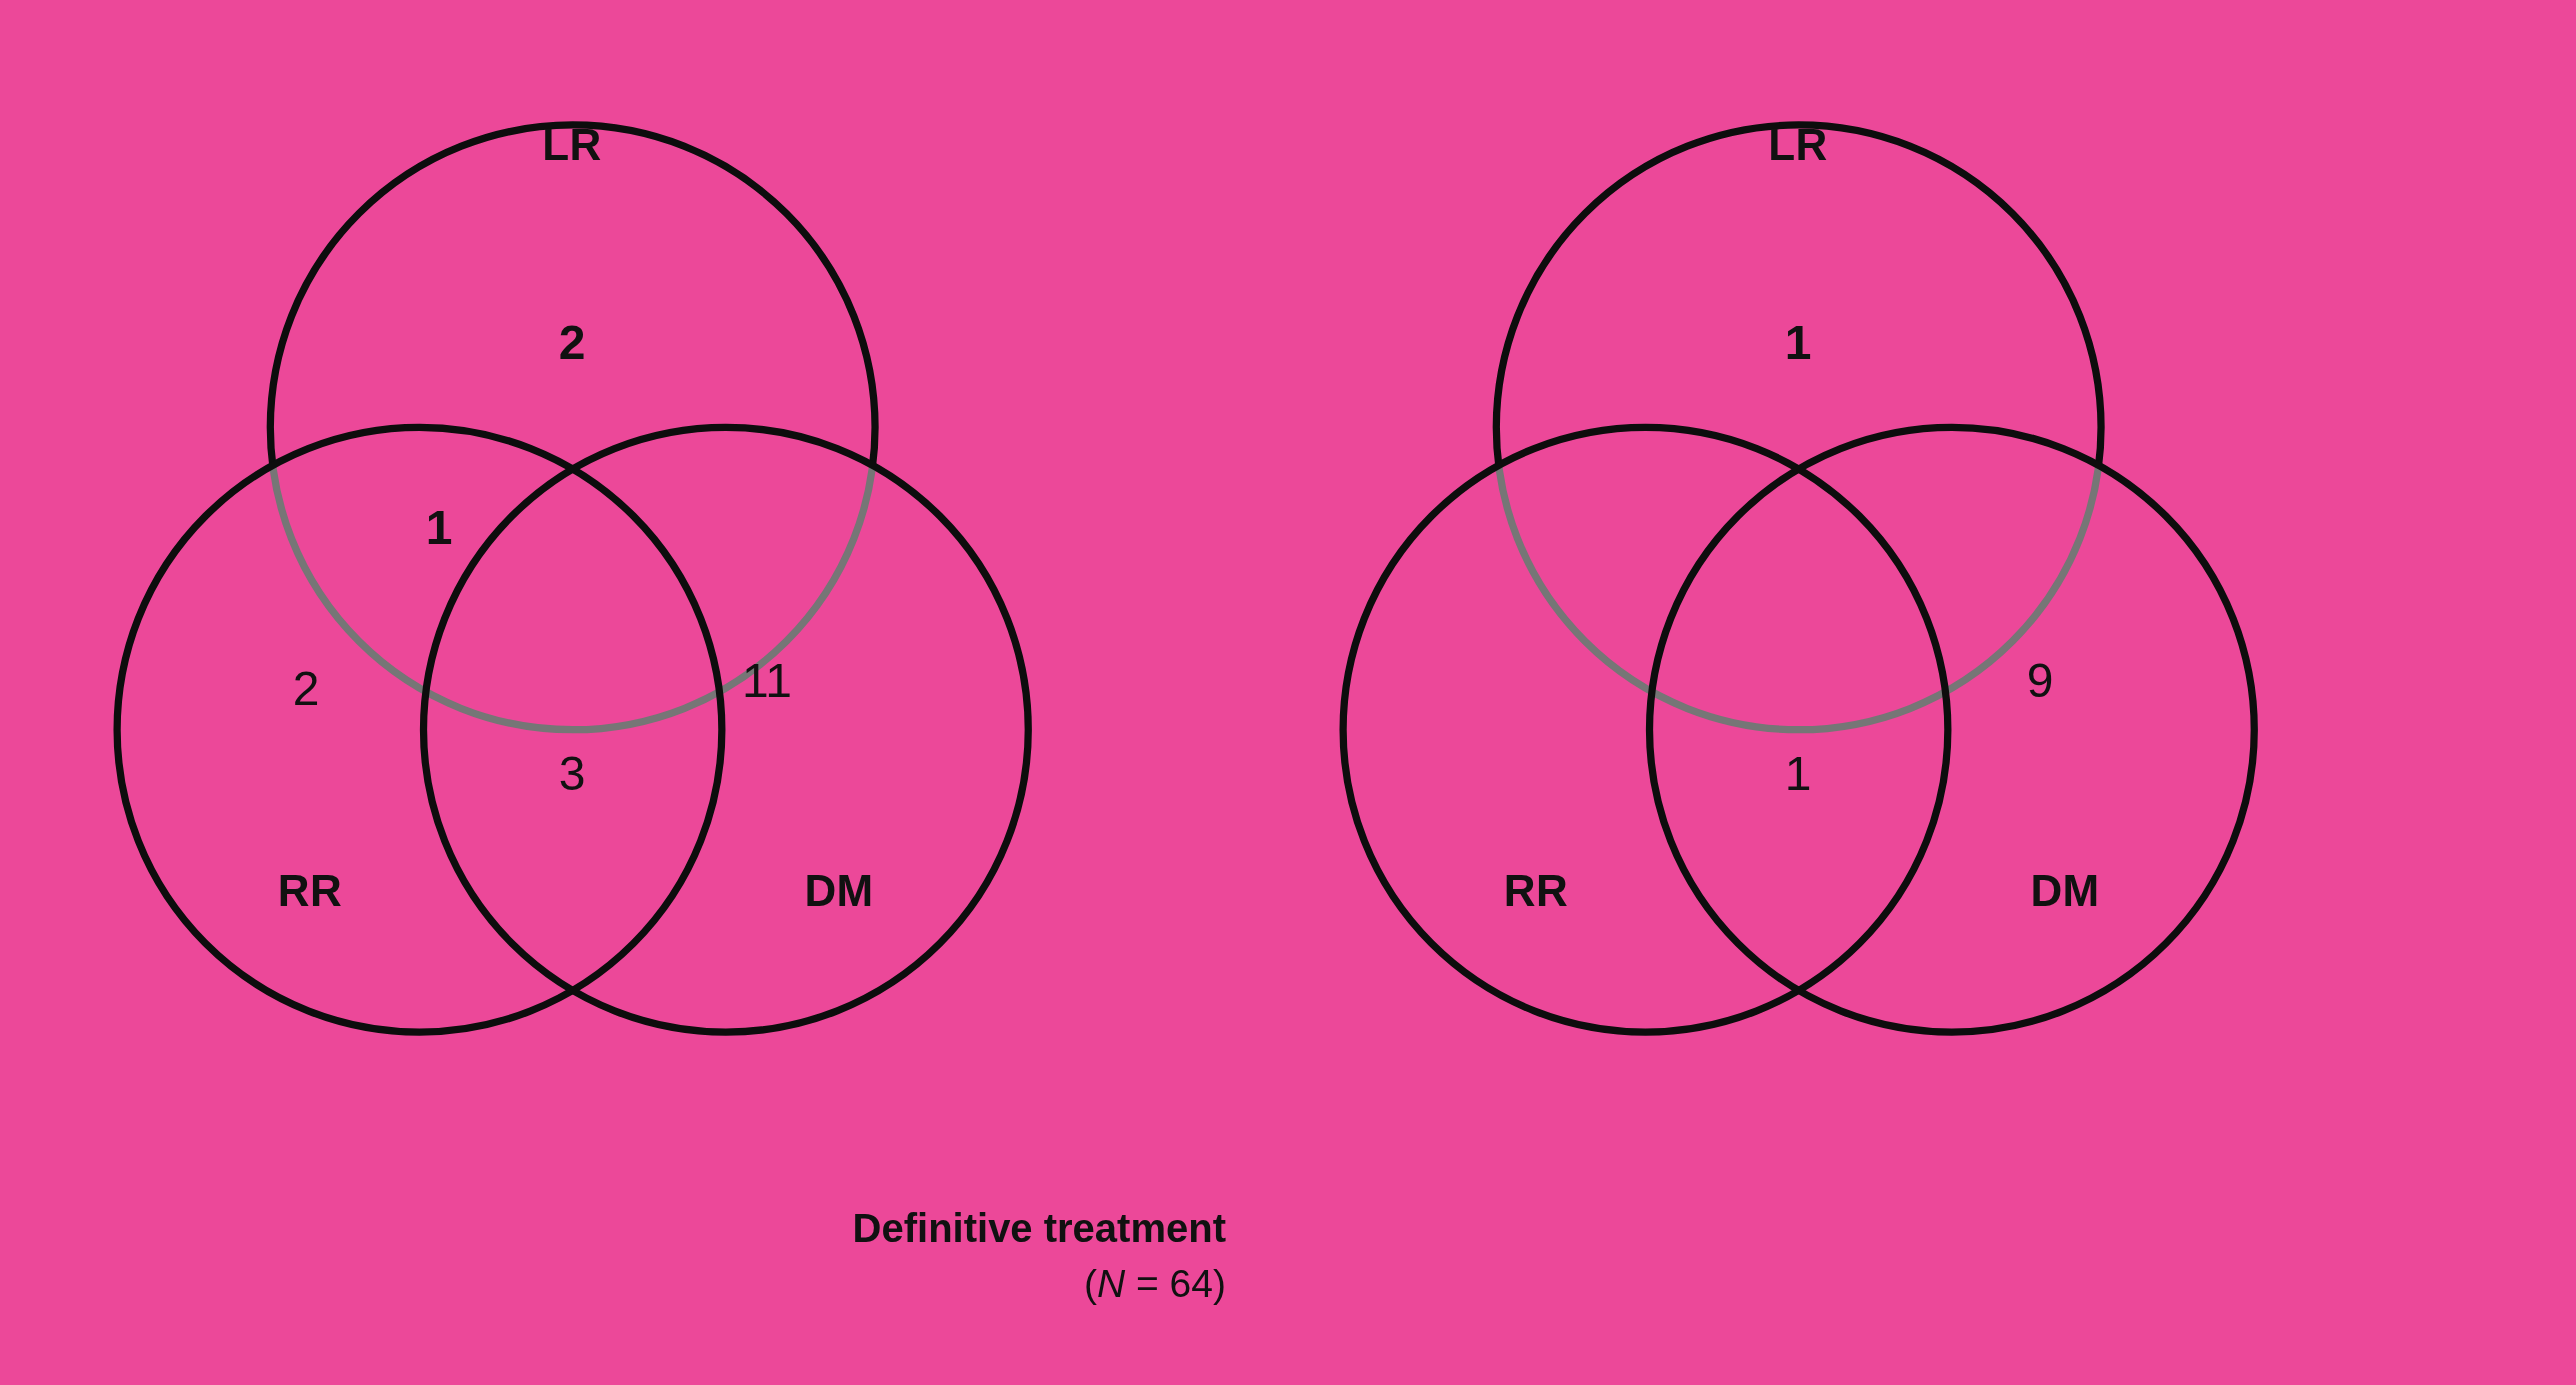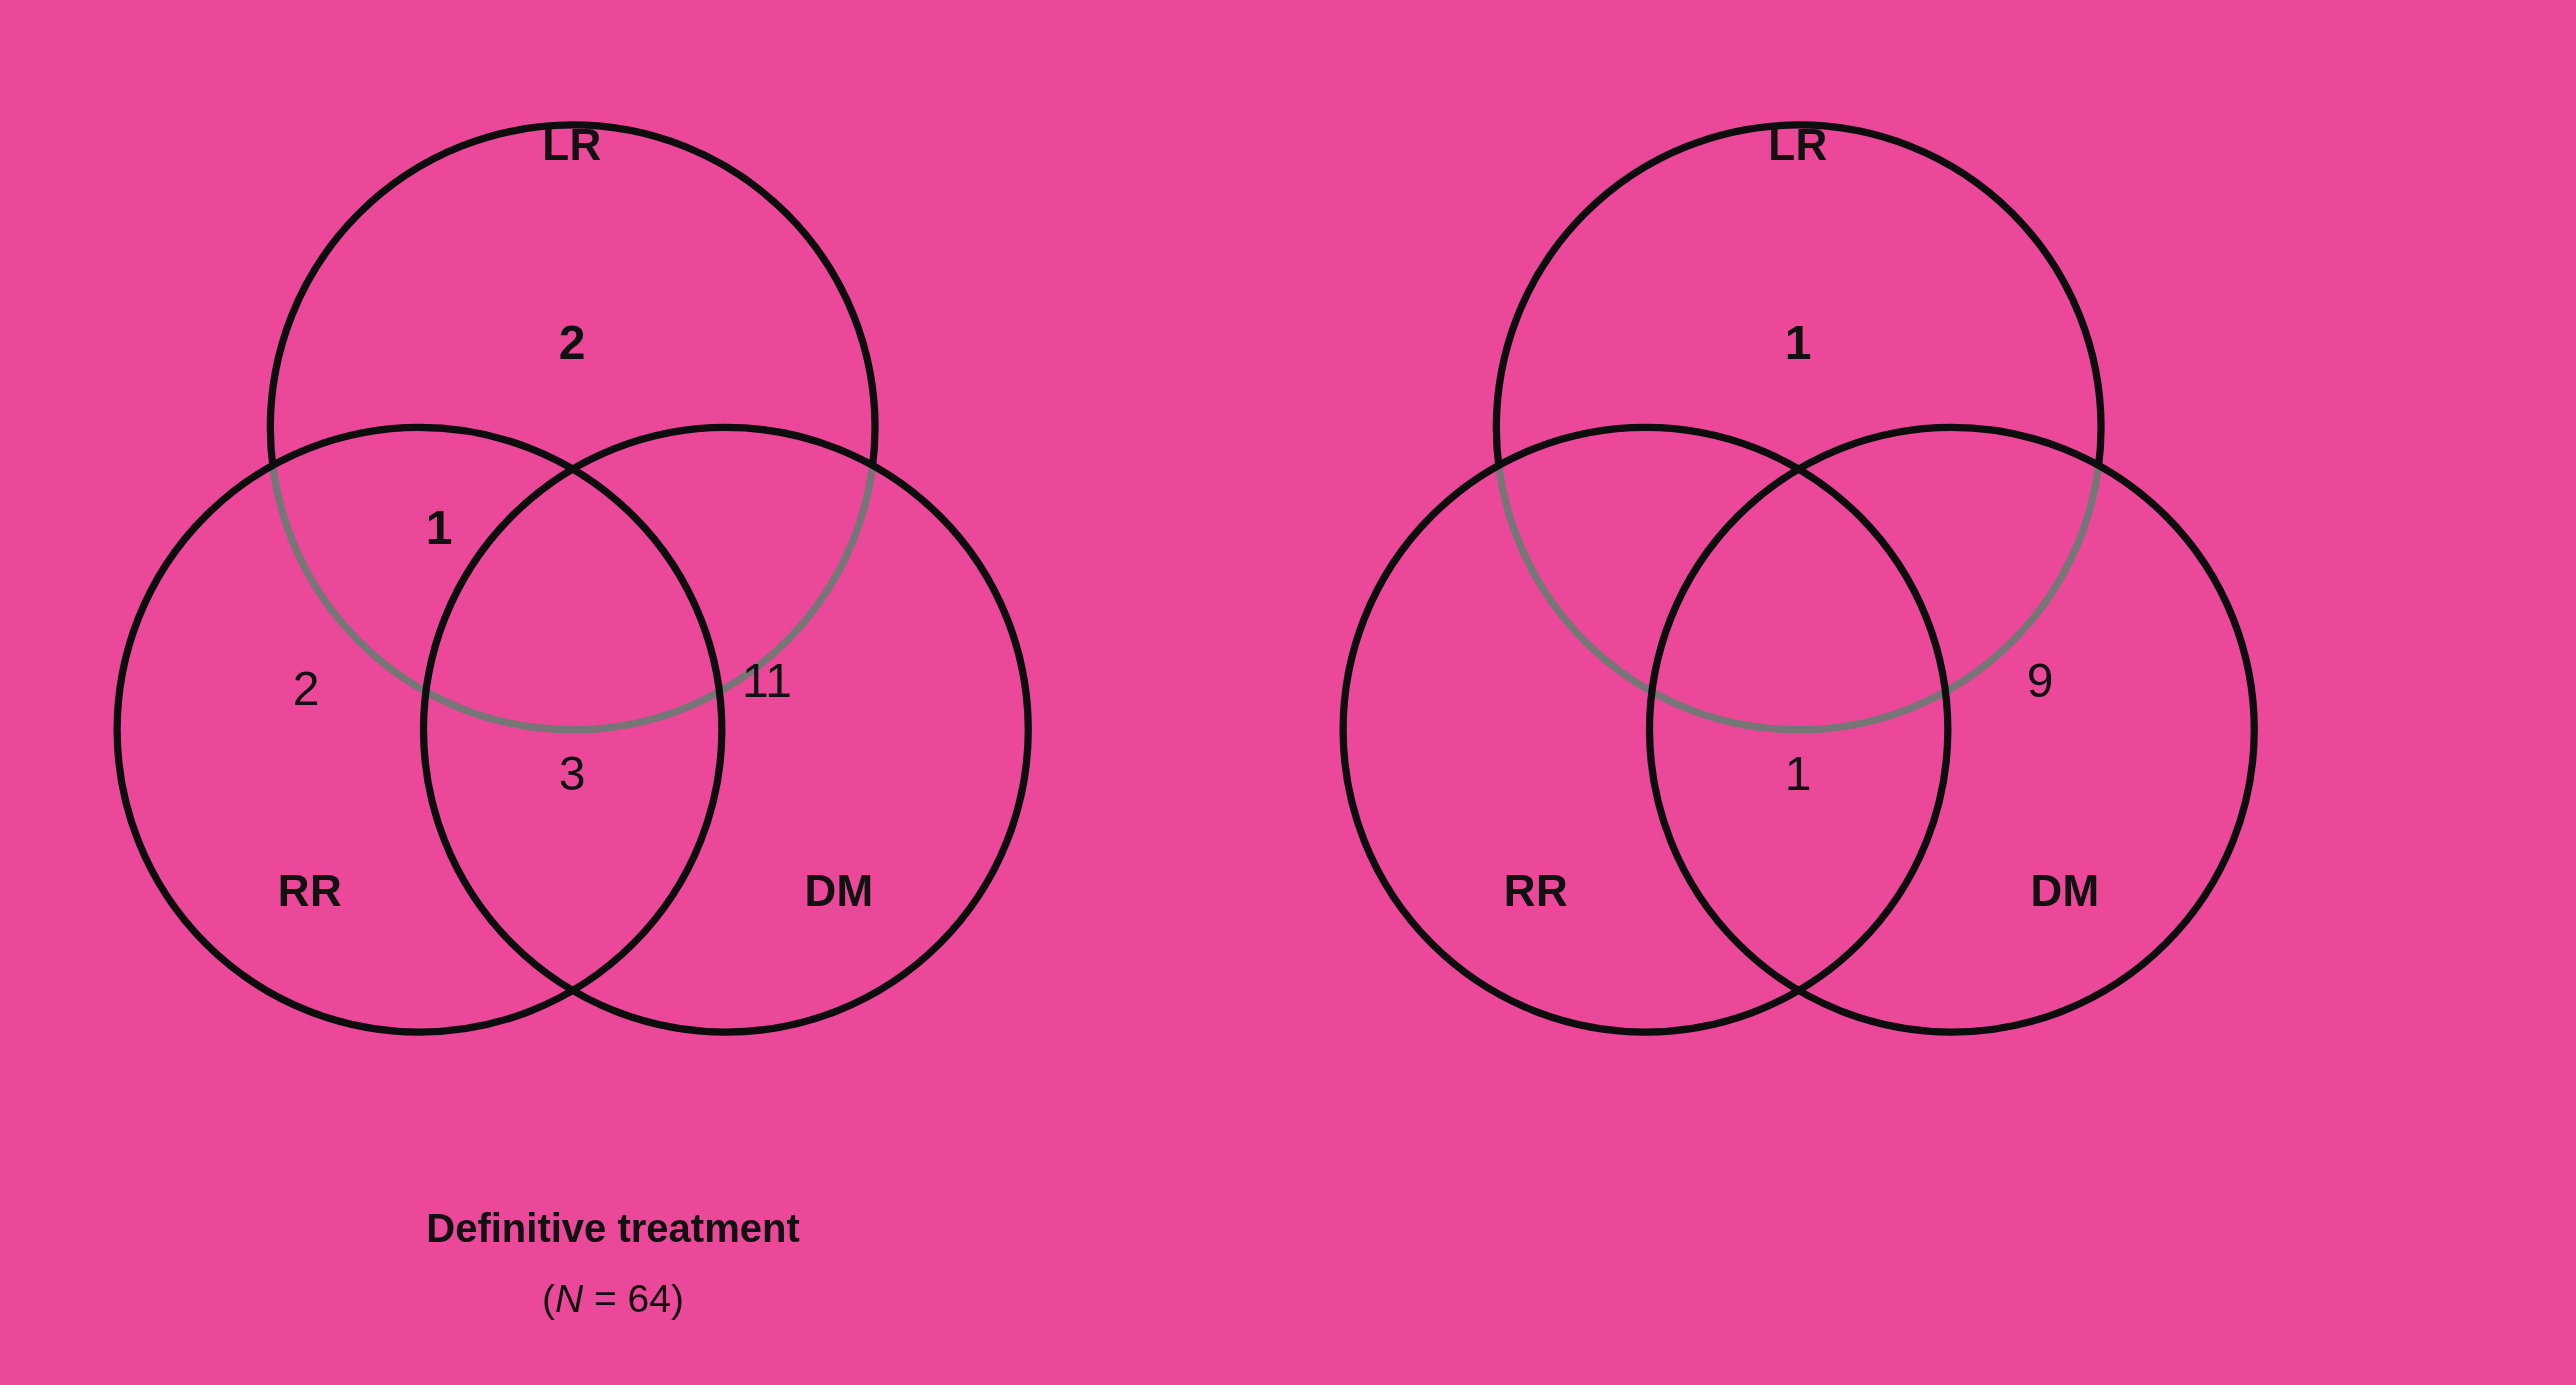--- a/index.html
+++ b/index.html
@@ -67,27 +67,29 @@
     left: 0;
     width: 1226px;
     text-align: center;
     line-height: 1.28;
   }
   .caption-title {
     font-size: 40px;
     font-weight: 700;
     color: #111111;
     display: block;
+    text-align: right;
   }
   .caption-sub {
     font-size: 39px;
     font-weight: 400;
     color: #111111;
     display: block;
-    margin-top: 20px;
+    margin-top: 5px;
+    text-align: right;
   }
   .caption-sub .nvar {
     font-style: italic;
   }
 </style>
 </head>
 <body>
 
 <div class="figure">
 

